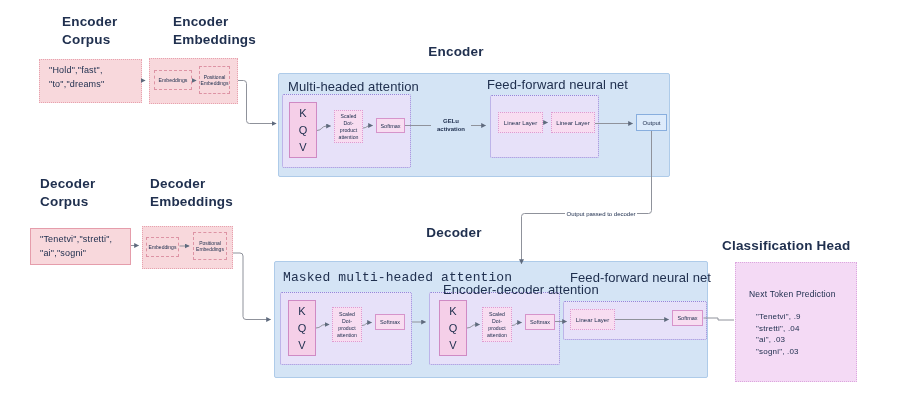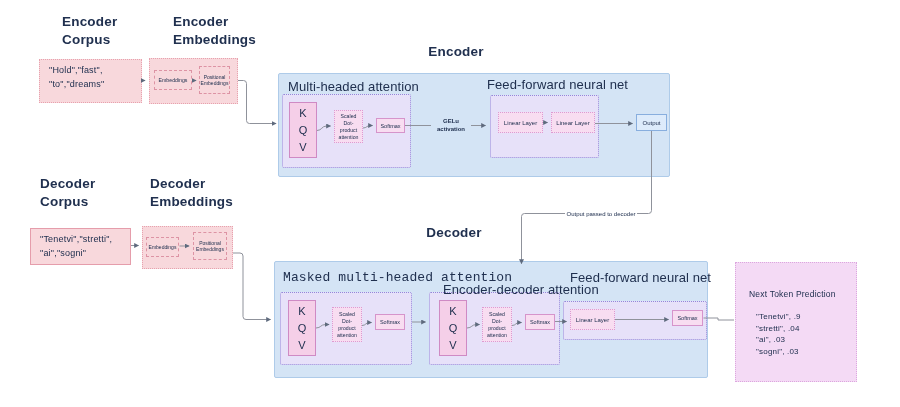--- a/index.html
+++ b/index.html
@@ -138,20 +138,21 @@
 Dot-
 product
 attention</div>
   <div class="abs box pk-solid" style="left:525px;top:314px;width:30px;height:16px;font-size:5.5px;">Softmax</div>
 
   <div class="abs sec" style="left:570px;top:270px;">Feed-forward neural net</div>
   <div class="abs att" style="left:563px;top:301px;width:144px;height:39px;"></div>
   <div class="abs box pk-dot" style="left:570px;top:309px;width:45px;height:21px;font-size:6px;">Linear Layer</div>
   <div class="abs box pk-solid" style="left:672px;top:310px;width:31px;height:16px;font-size:5.5px;">Softmax</div>
 
+  <div class="abs ttl" style="left:722px;top:237px;">Classification Head</div>
   <div class="abs cls" style="left:735px;top:262px;width:122px;height:120px;"></div>
   <div class="abs" style="left:749px;top:289px;font-size:8.5px;font-weight:500;letter-spacing:.2px;z-index:5;">Next Token Prediction</div>
   <div class="abs" style="left:756px;top:311px;z-index:5;">
     <div class="pred">"Tenetvi", .9</div>
     <div class="pred">"stretti", .04</div>
     <div class="pred">"ai", .03</div>
     <div class="pred">"sogni", .03</div>
   </div>
 
 </div>

